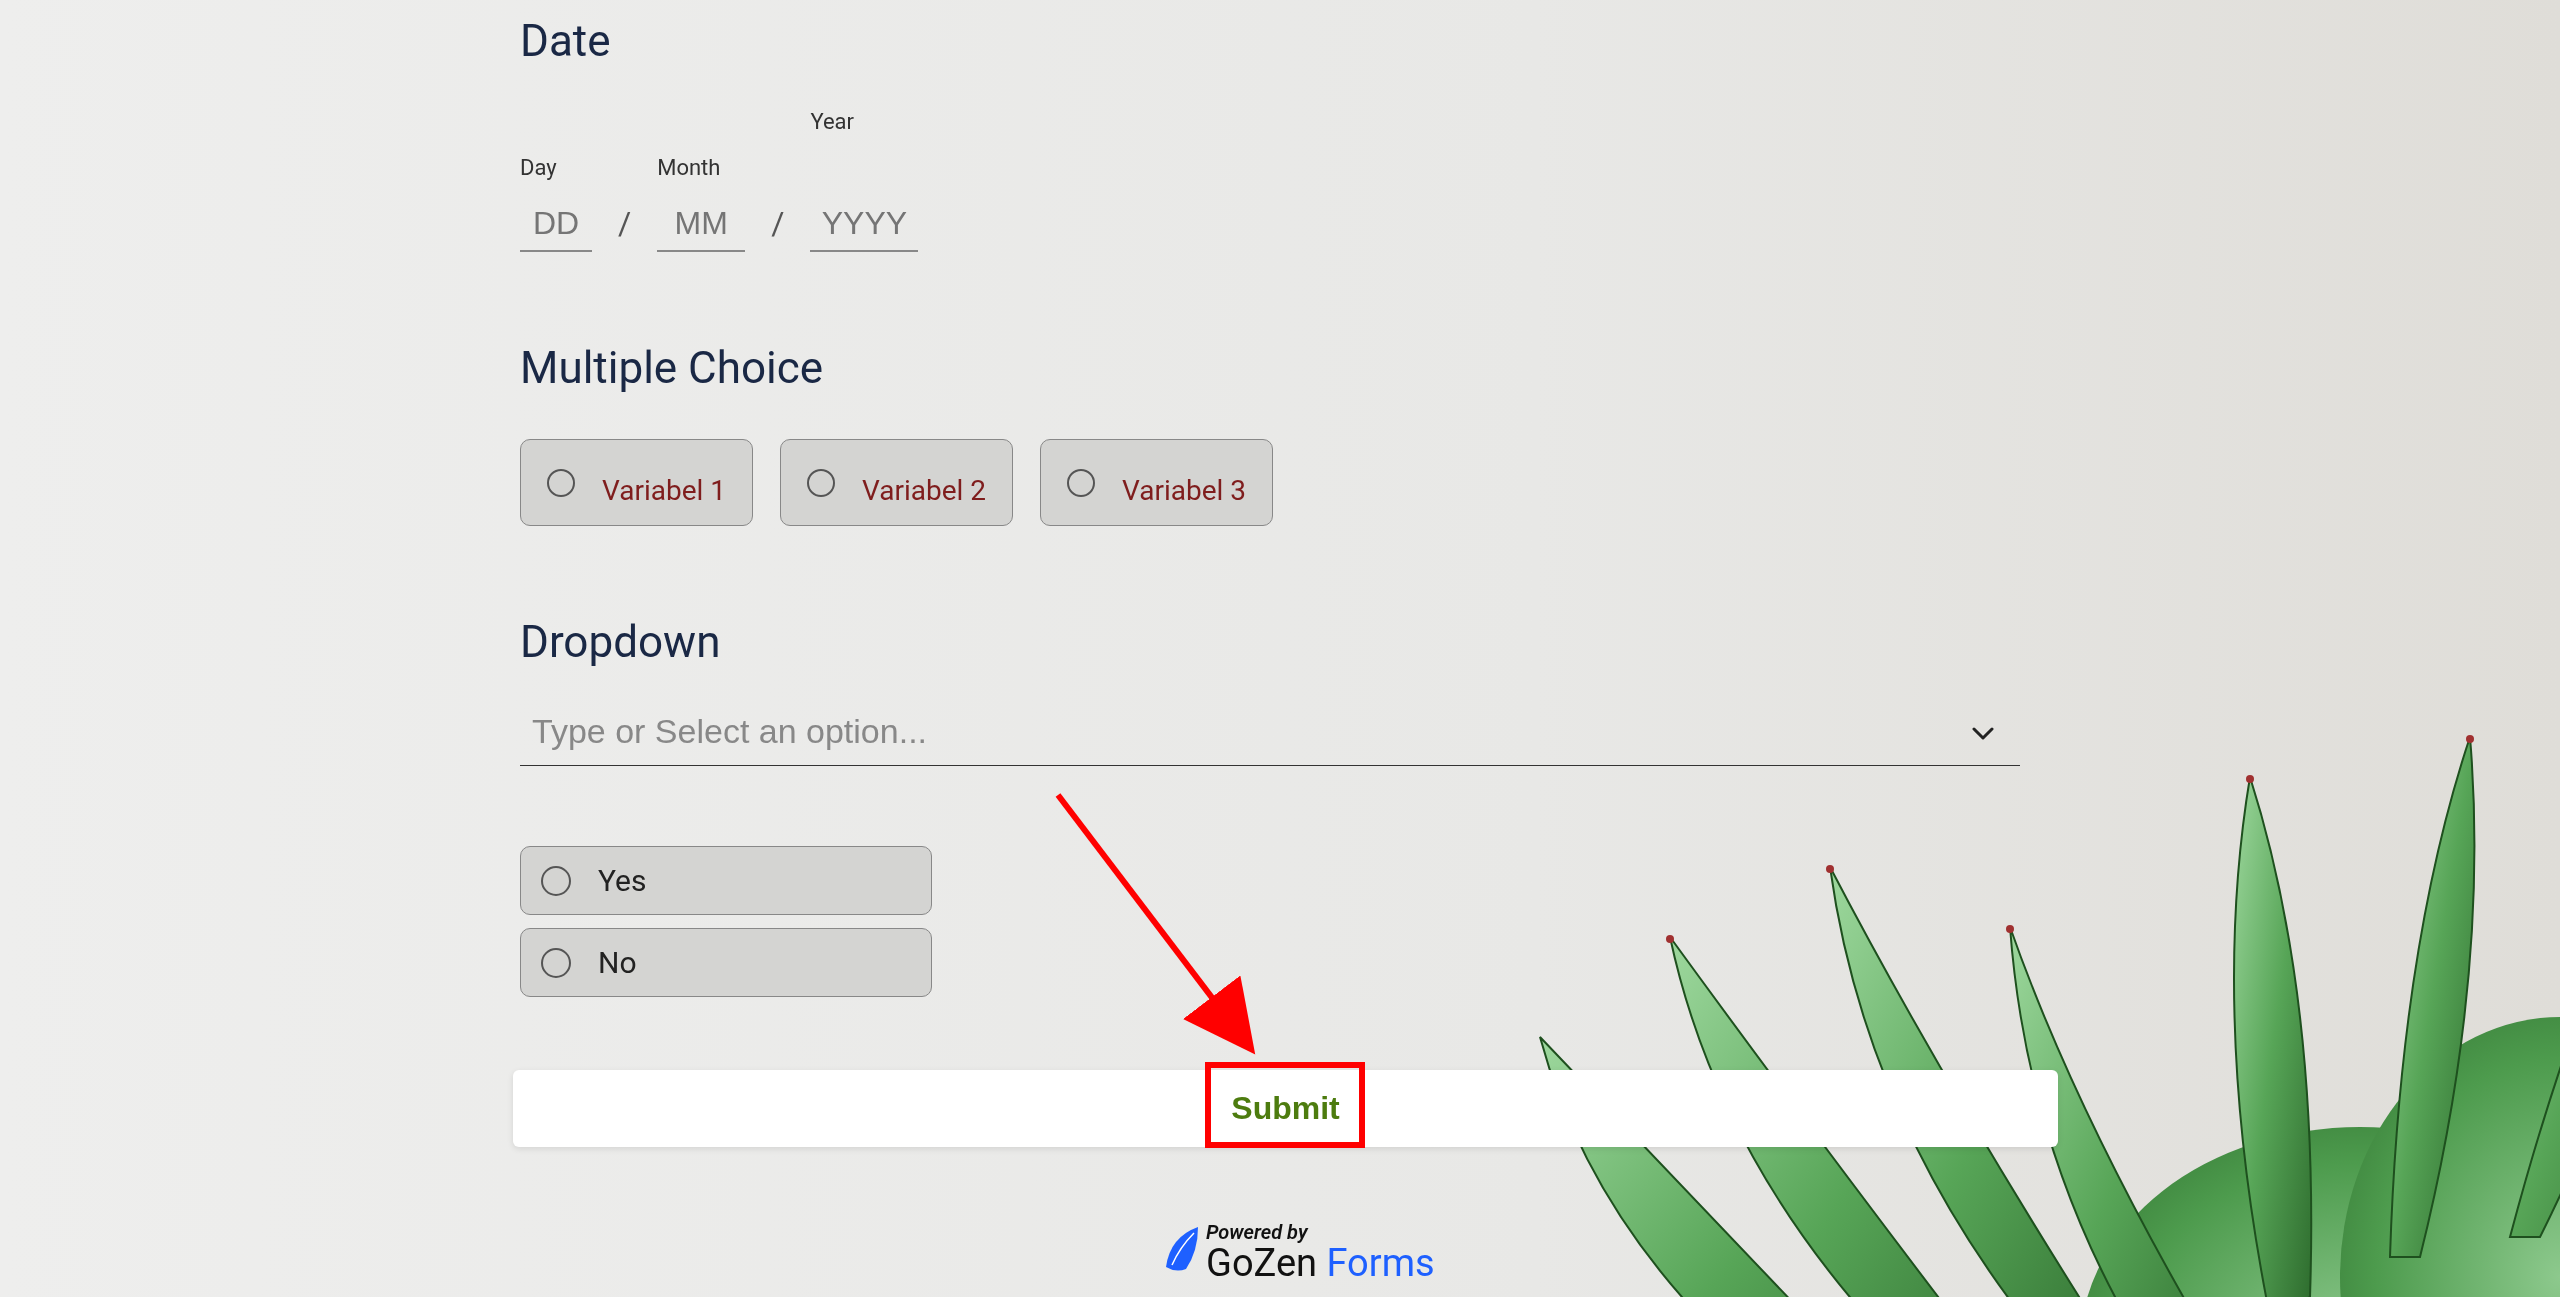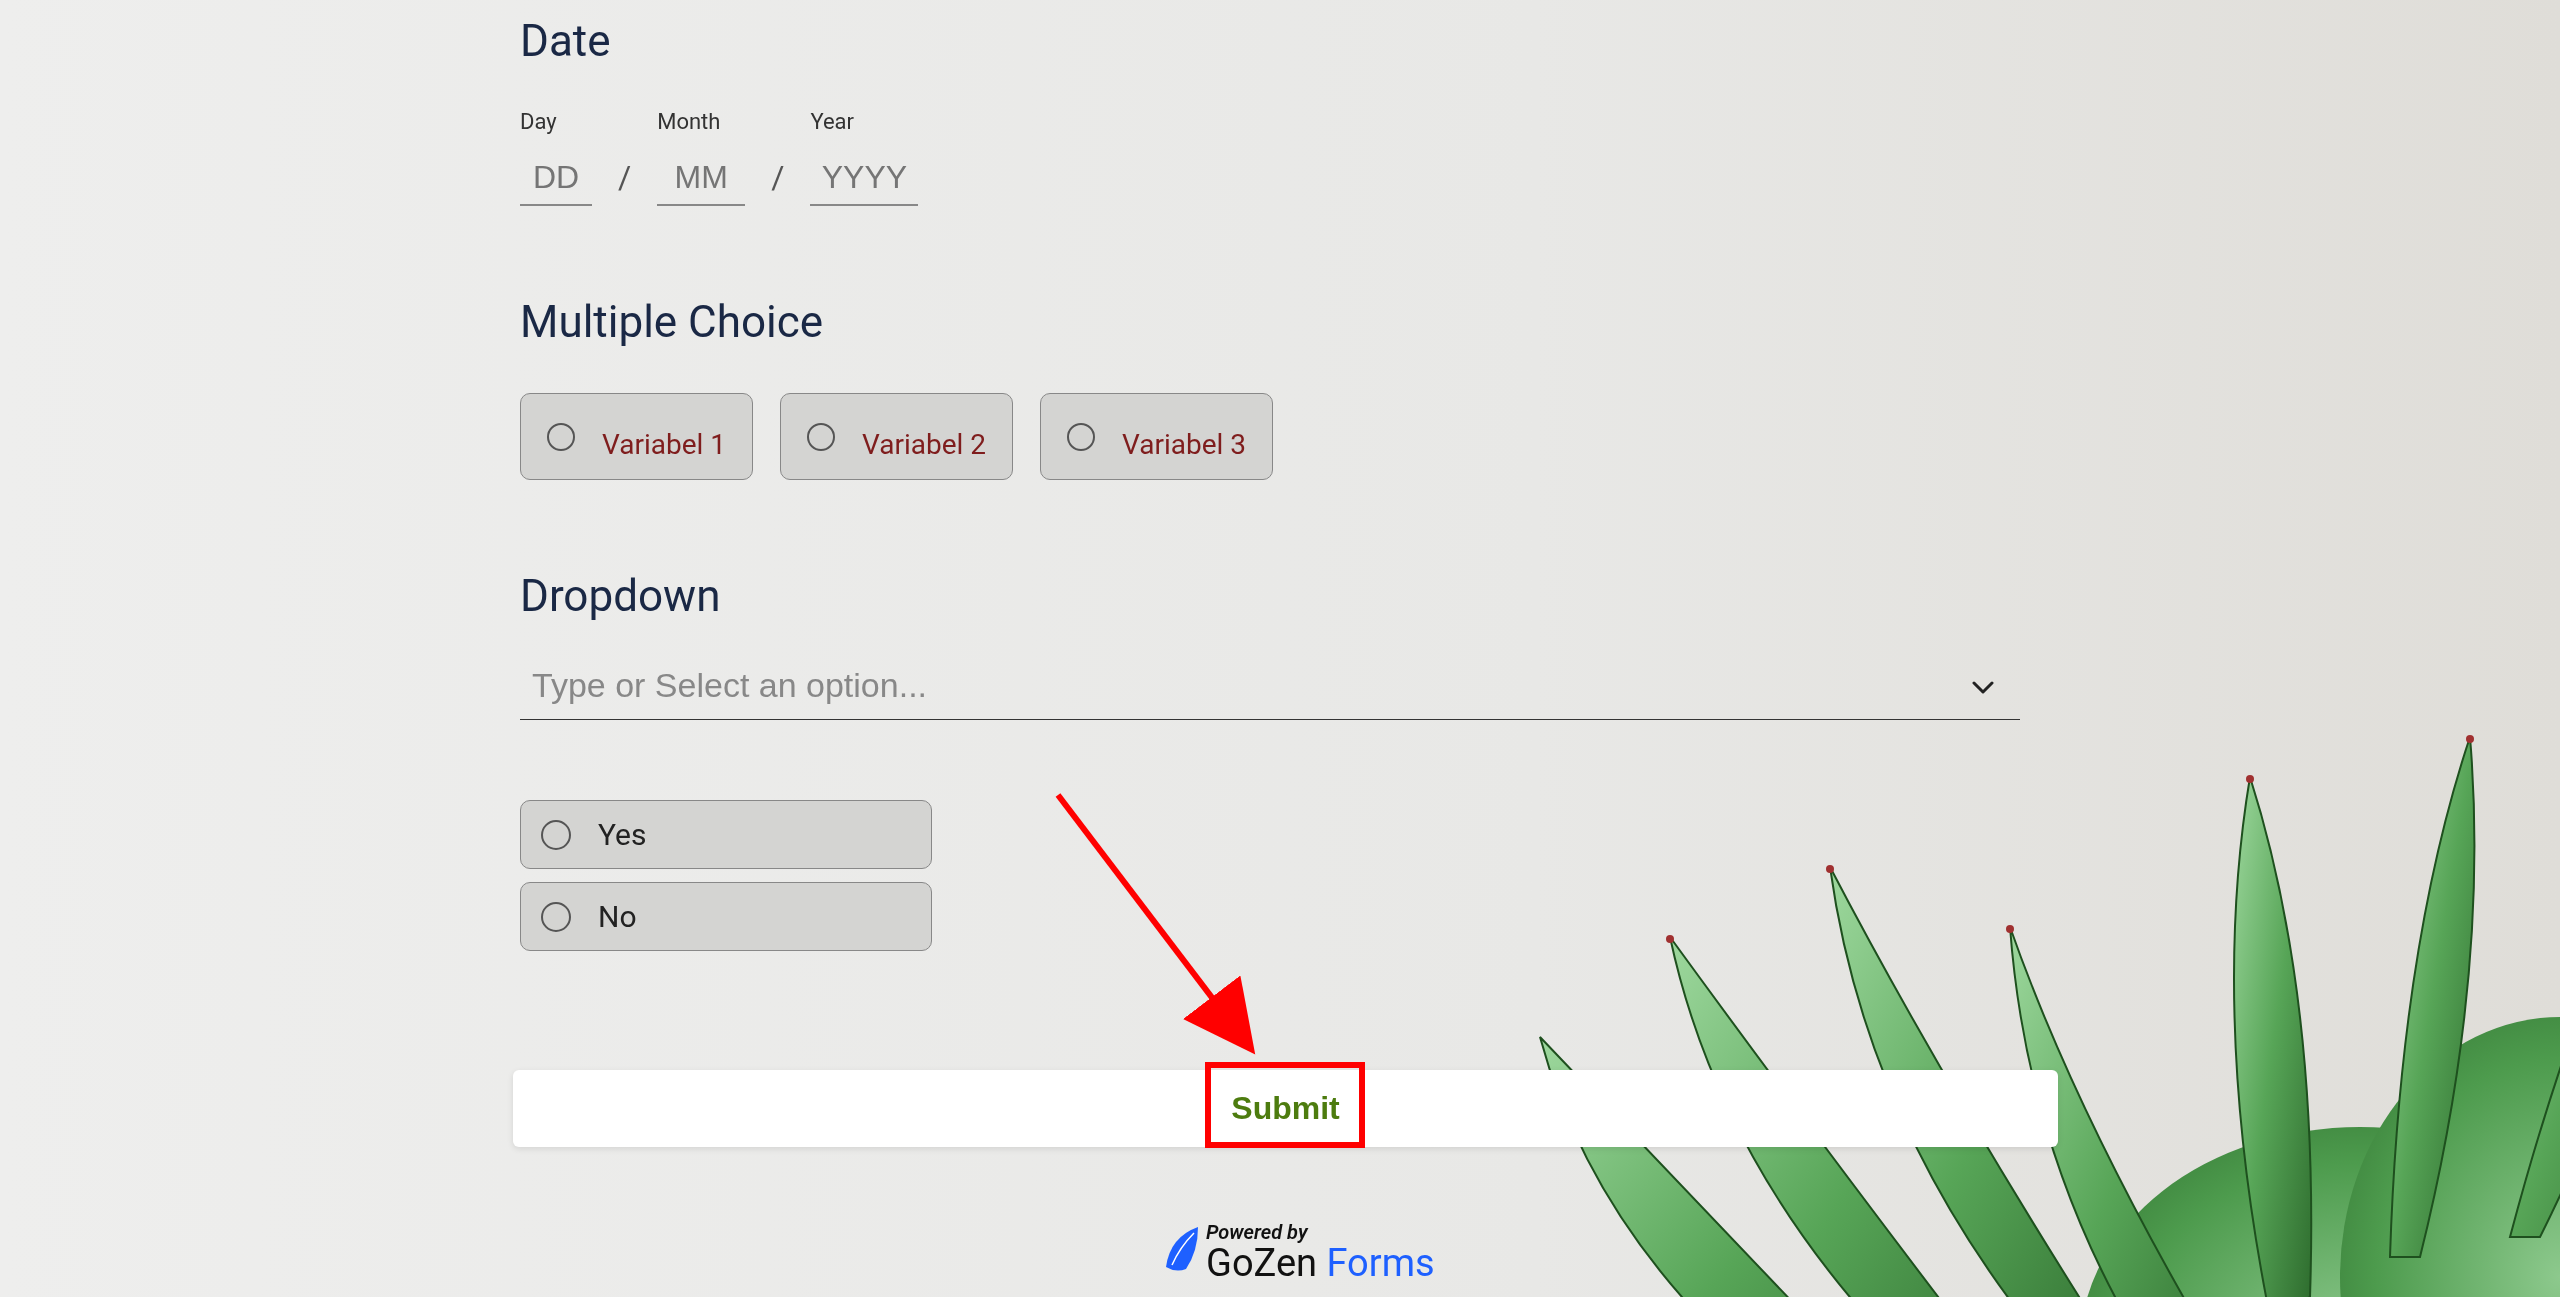--- a/index.html
+++ b/index.html
@@ -51,21 +51,21 @@
       border-bottom: 2px solid #888;
       background: transparent;
       font-size: 32px;
       color: #4d7c0f;
       text-align: center;
       padding-bottom: 8px;
       outline: none;
     }
     .date-input.day { width: 72px; }
     .date-input.month { width: 88px; }
-    .date-input.year { width: 108px; }
+    .date-input.year { width: 108px; margin-top: 46px; }
     .date-sep {
       font-size: 32px;
       color: #555;
       padding-bottom: 10px;
     }
     .mc-section {
       margin-bottom: 90px;
     }
     .mc-options {
       display: flex;

